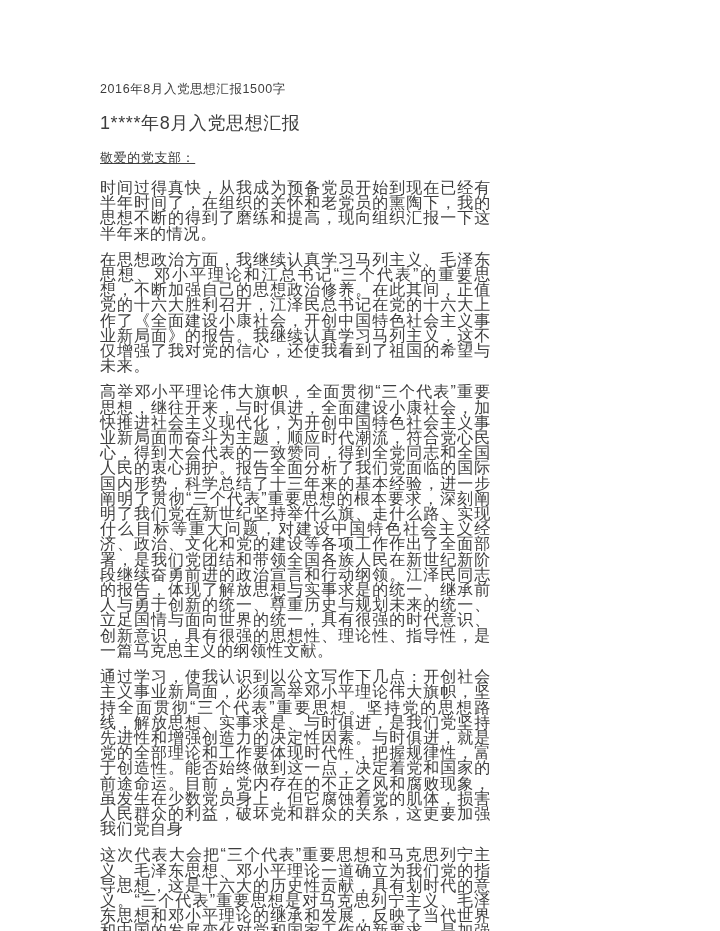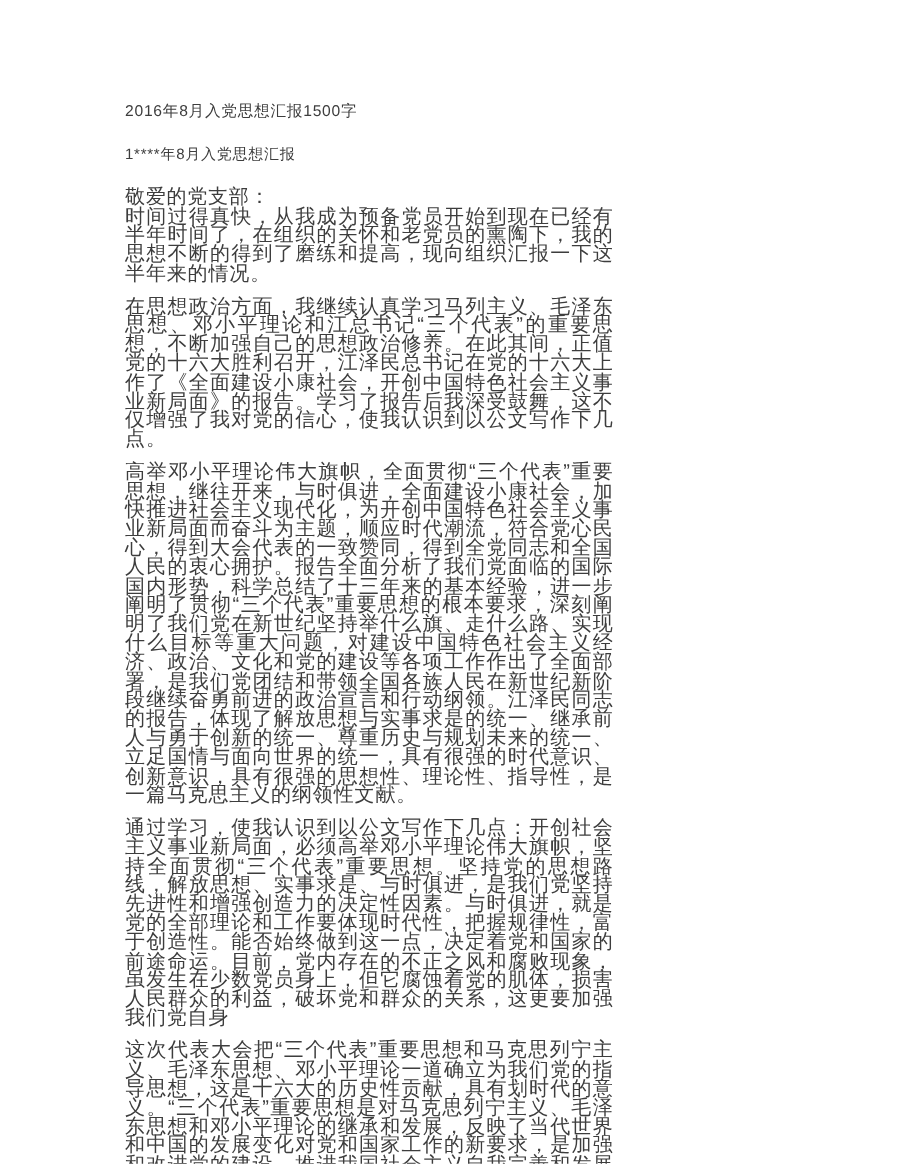--- a/index.html
+++ b/index.html
@@ -19,32 +19,33 @@
     padding: 82px 82px 0 100px;
   }
   .doc-title {
     font-size: 12.5px;
     line-height: 15px;
     margin-bottom: 19px;
     letter-spacing: 0.6px;
     white-space: nowrap;
   }
   .doc-subtitle {
-    font-size: 12px;
+    font-size: 18px;
     line-height: 15px;
     margin-bottom: 19px;
     letter-spacing: 0.6px;
     white-space: nowrap;
   }
   .salutation {
-    font-size: 16px;
+    font-size: 13px;
     line-height: 15px;
-    margin-bottom: 1px;
+    margin-bottom: 15px;
     letter-spacing: 0.6px;
     white-space: nowrap;
+    text-decoration: underline;
   }
   .para {
     font-size: 16px;
     line-height: 15.2px;
     letter-spacing: 0.7px;
     text-align: justify;
     text-justify: inter-ideograph;
     margin-bottom: 11px;
     word-break: break-all;
   }
@@ -54,20 +55,20 @@
 
 <div class="page">
   <div class="doc-title">2016年8月入党思想汇报1500字</div>
 
   <div class="doc-subtitle">1****年8月入党思想汇报</div>
 
   <div class="salutation">敬爱的党支部：</div>
 
   <div class="para">时间过得真快，从我成为预备党员开始到现在已经有半年时间了，在组织的关怀和老党员的熏陶下，我的思想不断的得到了磨练和提高，现向组织汇报一下这半年来的情况。</div>
 
-  <div class="para">在思想政治方面，我继续认真学习马列主义、毛泽东思想、邓小平理论和江总书记“三个代表”的重要思想，不断加强自己的思想政治修养。在此其间，正值党的十六大胜利召开，江泽民总书记在党的十六大上作了《全面建设小康社会，开创中国特色社会主义事业新局面》的报告。学习了报告后我深受鼓舞，这不仅增强了我对党的信心，使我认识到以公文写作下几点。</div>
+  <div class="para">在思想政治方面，我继续认真学习马列主义、毛泽东思想、邓小平理论和江总书记“三个代表”的重要思想，不断加强自己的思想政治修养。在此其间，正值党的十六大胜利召开，江泽民总书记在党的十六大上作了《全面建设小康社会，开创中国特色社会主义事业新局面》的报告。我继续认真学习马列主义，这不仅增强了我对党的信心，还使我看到了祖国的希望与未来。</div>
 
   <div class="para">高举邓小平理论伟大旗帜，全面贯彻“三个代表”重要思想，继往开来，与时俱进，全面建设小康社会，加快推进社会主义现代化，为开创中国特色社会主义事业新局面而奋斗为主题，顺应时代潮流，符合党心民心，得到大会代表的一致赞同，得到全党同志和全国人民的衷心拥护。报告全面分析了我们党面临的国际国内形势，科学总结了十三年来的基本经验，进一步阐明了贯彻“三个代表”重要思想的根本要求，深刻阐明了我们党在新世纪坚持举什么旗、走什么路、实现什么目标等重大问题，对建设中国特色社会主义经济、政治、文化和党的建设等各项工作作出了全面部署，是我们党团结和带领全国各族人民在新世纪新阶段继续奋勇前进的政治宣言和行动纲领。江泽民同志的报告，体现了解放思想与实事求是的统一、继承前人与勇于创新的统一、尊重历史与规划未来的统一、立足国情与面向世界的统一，具有很强的时代意识、创新意识，具有很强的思想性、理论性、指导性，是一篇马克思主义的纲领性文献。</div>
 
   <div class="para">通过学习，使我认识到以公文写作下几点：开创社会主义事业新局面，必须高举邓小平理论伟大旗帜，坚持全面贯彻“三个代表”重要思想。坚持党的思想路线，解放思想、实事求是、与时俱进，是我们党坚持先进性和增强创造力的决定性因素。与时俱进，就是党的全部理论和工作要体现时代性，把握规律性，富于创造性。能否始终做到这一点，决定着党和国家的前途命运。目前，党内存在的不正之风和腐败现象，虽发生在少数党员身上，但它腐蚀着党的肌体，损害人民群众的利益，破坏党和群众的关系，这更要加强我们党自身</div>
 
   <div class="para">这次代表大会把“三个代表”重要思想和马克思列宁主义、毛泽东思想、邓小平理论一道确立为我们党的指导思想，这是十六大的历史性贡献，具有划时代的意义。“三个代表”重要思想是对马克思列宁主义、毛泽东思想和邓小平理论的继承和发展，反映了当代世界和中国的发展变化对党和国家工作的新要求，是加强和改进党的建设、推进我国社会主义自我完善和发展的强大理论武器。始终做到“三个代表”，是我们党的立党之本、执政之基、力量之源。我们要牢牢把握关键在坚持与时俱进，核心在坚持党的先进性、本质在坚持执政为民的根本要求，不断增强贯彻“三个代表”重要思想的自觉性和坚定性，在“三个代表”重要思想指引下奋勇前进。</div>
 </div>
 
 </body></html>

